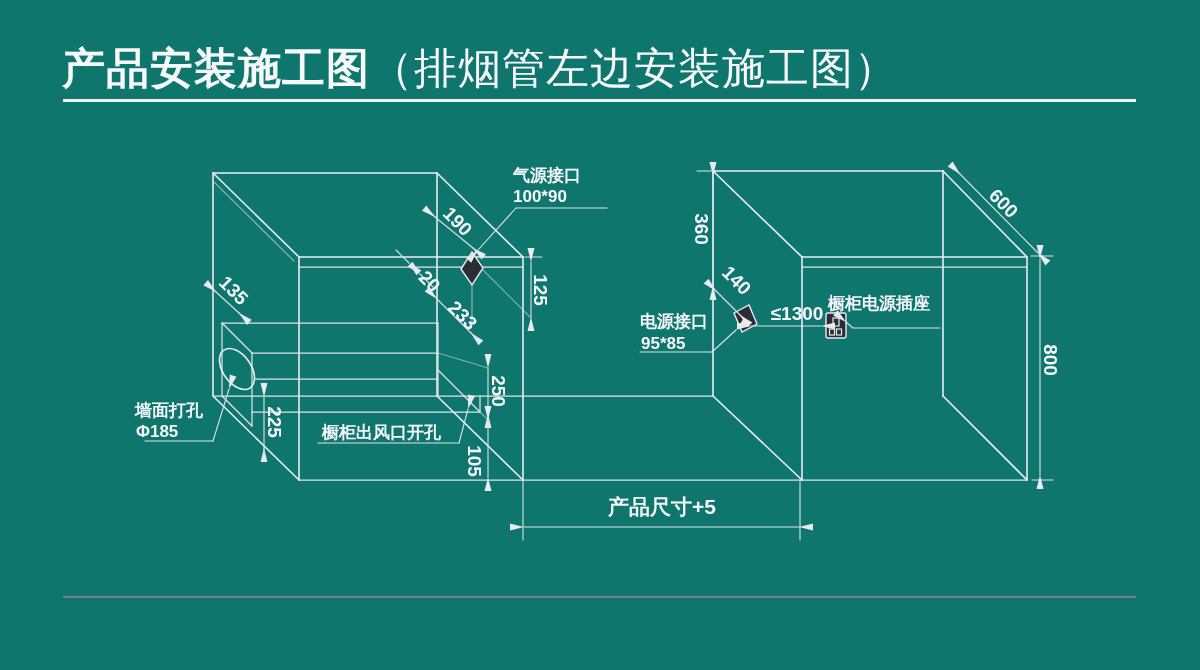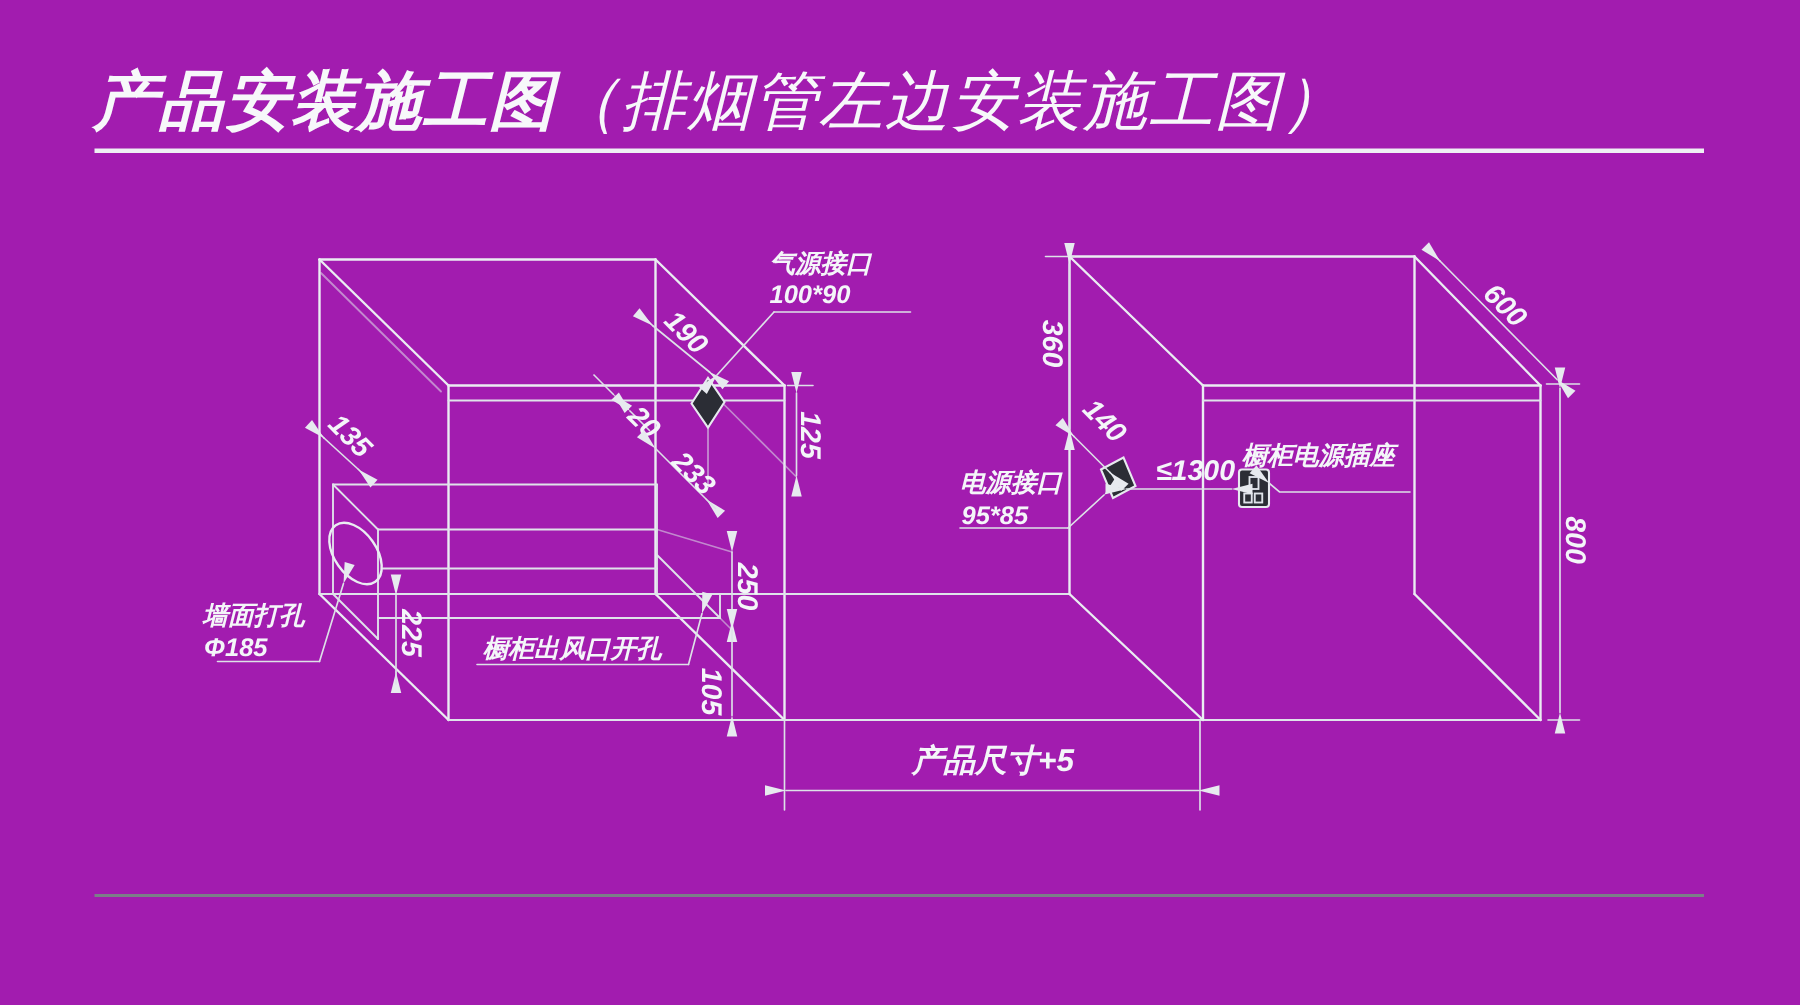--- a/index.html
+++ b/index.html
@@ -1,17 +1,17 @@
 <!DOCTYPE html>
 <html><head>
 <meta charset="utf-8">
 <style>
   html,body{margin:0;padding:0;background:#2b2d35;}
-  .page{position:relative;width:1200px;height:670px;background:#a21caf;overflow:hidden;
-        font-family:"Liberation Sans",sans-serif;font-style:italic;}
+  .page{position:relative;width:1200px;height:670px;background:#0f766e;overflow:hidden;
+        font-family:"Liberation Sans",sans-serif;}
   .title{position:absolute;left:62px;top:42px;color:#f7f8fa;white-space:nowrap;
          font-size:43px;line-height:52px;letter-spacing:1px;}
   .title .t-main{font-weight:bold;}
   .title .t-sub{font-weight:normal;}
   .rule-top{position:absolute;left:63px;top:99px;width:1073px;height:3px;background:#eef0f3;}
   .rule-bottom{position:absolute;left:63px;top:596px;width:1073px;height:2px;background:#7b7f88;}
   svg{position:absolute;left:0;top:0;}
   .s1{stroke:#eaedf2;stroke-width:1.6;fill:none;stroke-linecap:round;}
   .s2{stroke:#dfe3ea;stroke-width:1.25;fill:none;stroke-linecap:round;}
   .dim{stroke:#dde1e8;stroke-width:1.1;fill:none;stroke-linecap:round;}

